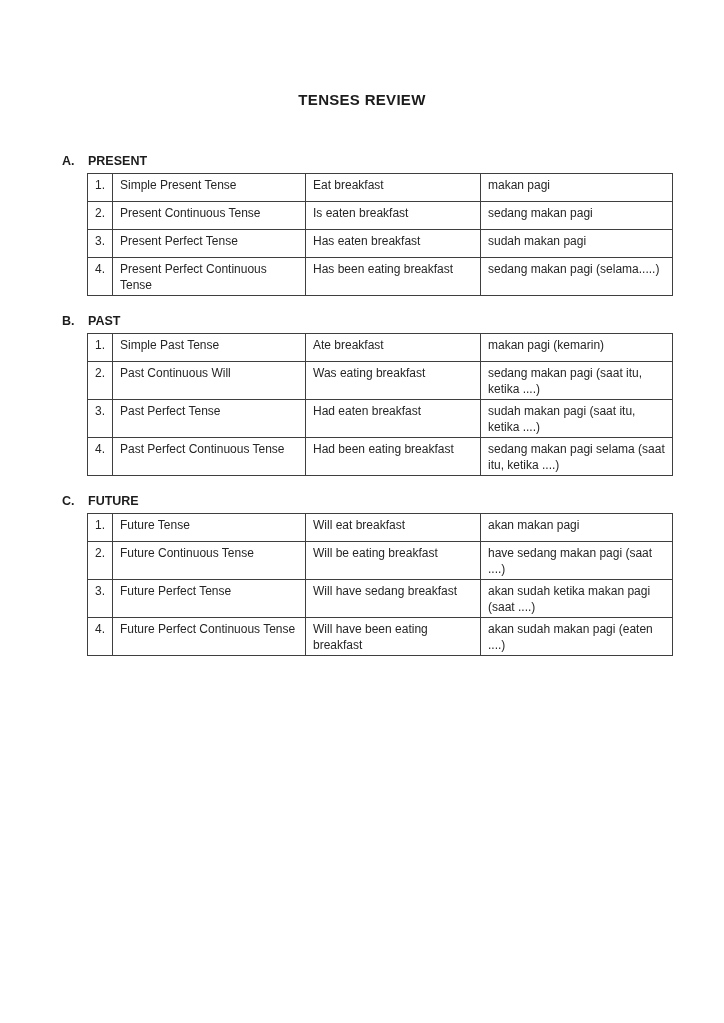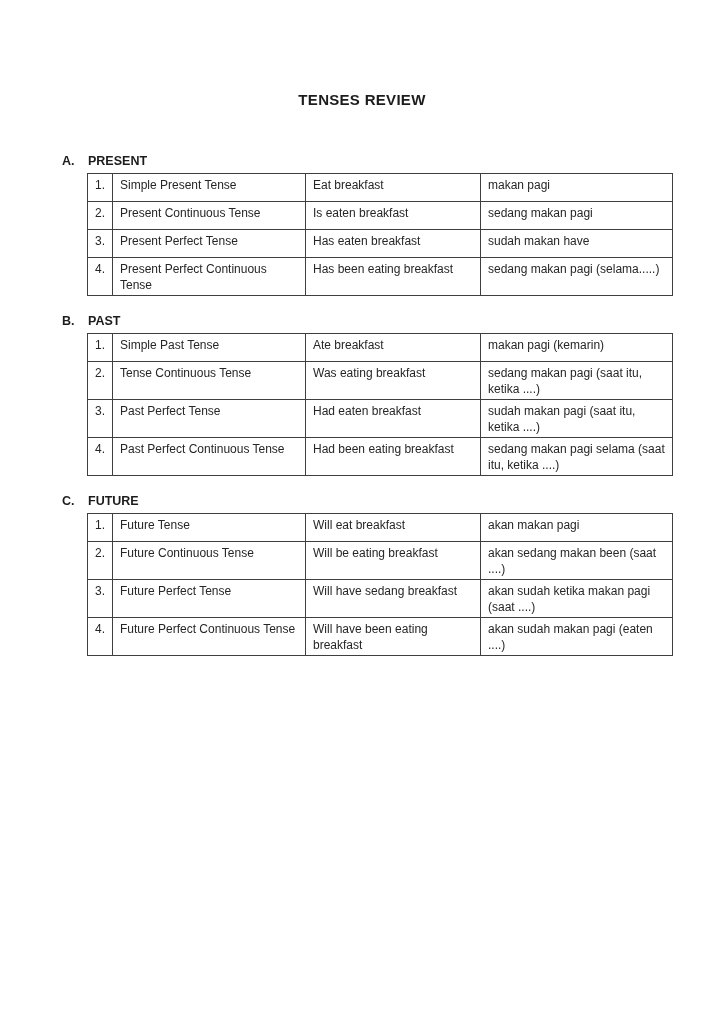--- a/index.html
+++ b/index.html
@@ -88,21 +88,21 @@
         <tr>
           <td class="num">2.</td>
           <td>Present Continuous Tense</td>
           <td>Is eaten breakfast</td>
           <td>sedang makan pagi</td>
         </tr>
         <tr>
           <td class="num">3.</td>
           <td>Present Perfect Tense</td>
           <td>Has eaten breakfast</td>
-          <td>sudah makan have</td>
+          <td>sudah makan pagi</td>
         </tr>
         <tr>
           <td class="num">4.</td>
           <td>Present Perfect Continuous Tense</td>
           <td>Has been eating breakfast</td>
           <td>sedang makan pagi (selama.....)</td>
         </tr>
       </tbody>
     </table>
   </div>
@@ -121,21 +121,21 @@
         </colgroup>
       <tbody>
         <tr>
           <td class="num">1.</td>
           <td>Simple Past Tense</td>
           <td>Ate breakfast</td>
           <td>makan pagi (kemarin)</td>
         </tr>
         <tr>
           <td class="num">2.</td>
-          <td>Tense Continuous Tense</td>
+          <td>Past Continuous Will</td>
           <td>Was eating breakfast</td>
           <td>sedang makan pagi (saat itu, ketika ....)</td>
         </tr>
         <tr>
           <td class="num">3.</td>
           <td>Past Perfect Tense</td>
           <td>Had eaten breakfast</td>
           <td>sudah makan pagi (saat itu, ketika ....)</td>
         </tr>
         <tr>
@@ -164,21 +164,21 @@
         <tr>
           <td class="num">1.</td>
           <td>Future Tense</td>
           <td>Will eat breakfast</td>
           <td>akan makan pagi</td>
         </tr>
         <tr>
           <td class="num">2.</td>
           <td>Future Continuous Tense</td>
           <td>Will be eating breakfast</td>
-          <td>akan sedang makan been (saat ....)</td>
+          <td>have sedang makan pagi (saat ....)</td>
         </tr>
         <tr>
           <td class="num">3.</td>
           <td>Future Perfect Tense</td>
           <td>Will have sedang breakfast</td>
           <td>akan sudah ketika makan pagi (saat ....)</td>
         </tr>
         <tr>
           <td class="num">4.</td>
           <td>Future Perfect Continuous Tense</td>

